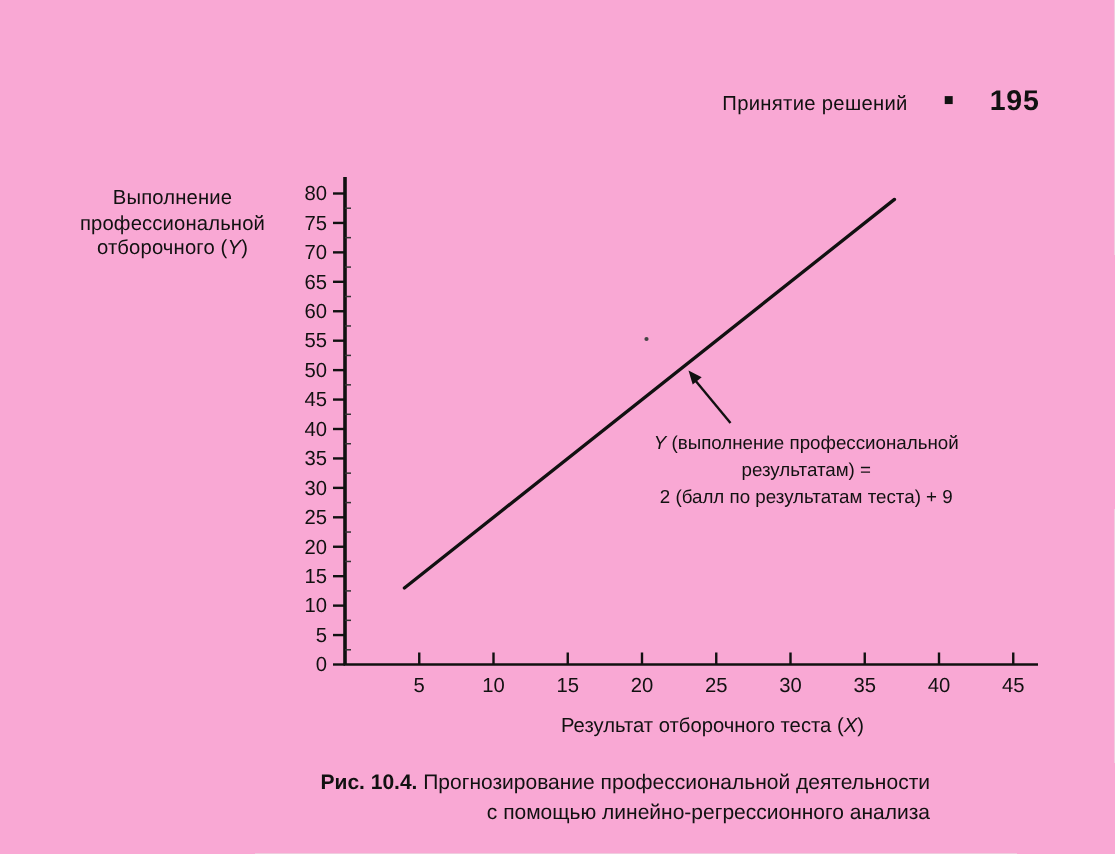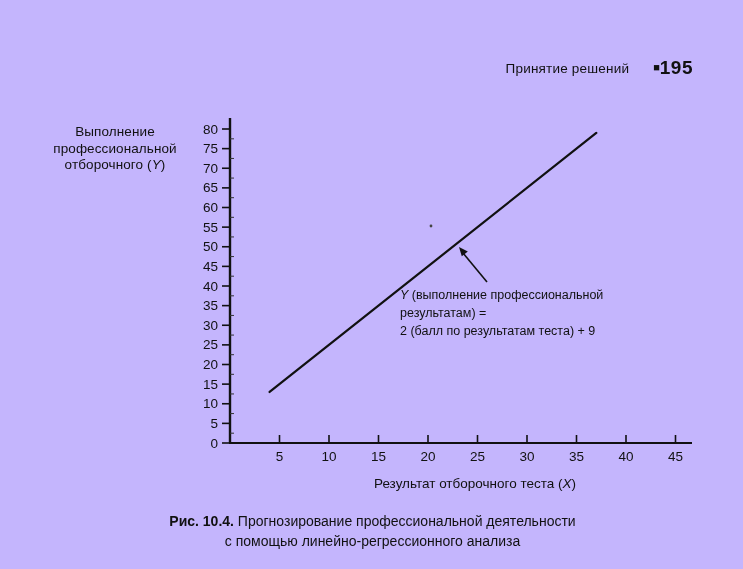--- a/index.html
+++ b/index.html
@@ -1,20 +1,20 @@
 <!DOCTYPE html>
 <html><head>
 <meta charset="utf-8">
 <style>
   html, body { margin: 0; padding: 0; background: #e8e8e8; }
   .page {
     position: relative;
     width: 743px;
     height: 569px;
-    background: #c4b5fd;
+    background: #f9a8d4;
     font-family: "Liberation Sans", "DejaVu Sans", sans-serif;
     color: #111111;
     overflow: hidden;
   }
   .running-header {
     position: absolute;
     top: 57px;
     right: 50px;
     display: flex;
     align-items: center;
@@ -25,20 +25,21 @@
   }
   .running-header .hdr-bullet {
     font-size: 11px;
     margin-left: 24px;
     line-height: 1;
     transform: translateY(-1px);
   }
   .running-header .hdr-page {
     font-size: 19px;
     font-weight: bold;
+    margin-left: 24px;
     letter-spacing: 0.5px;
   }
   .y-axis-title {
     position: absolute;
     top: 124px;
     left: 38px;
     width: 154px;
     text-align: center;
     font-size: 13.5px;
     line-height: 16.5px;
@@ -47,38 +48,38 @@
   .chart-svg {
     position: absolute;
     top: 0;
     left: 0;
   }
   .equation-annotation {
     position: absolute;
     top: 286px;
     left: 400px;
     width: 275px;
-    text-align: left;
+    text-align: center;
     font-size: 12.5px;
     line-height: 18px;
   }
   .x-axis-title {
     position: absolute;
     top: 476px;
     left: 344px;
     width: 262px;
     text-align: center;
     font-size: 13.5px;
   }
   .figure-caption {
     position: absolute;
     top: 511px;
     left: 125px;
     width: 495px;
-    text-align: center;
+    text-align: right;
     font-size: 14px;
     line-height: 20px;
   }
   i { font-style: italic; }
 </style>
 </head>
 <body>
 
 <div class="page">
 

